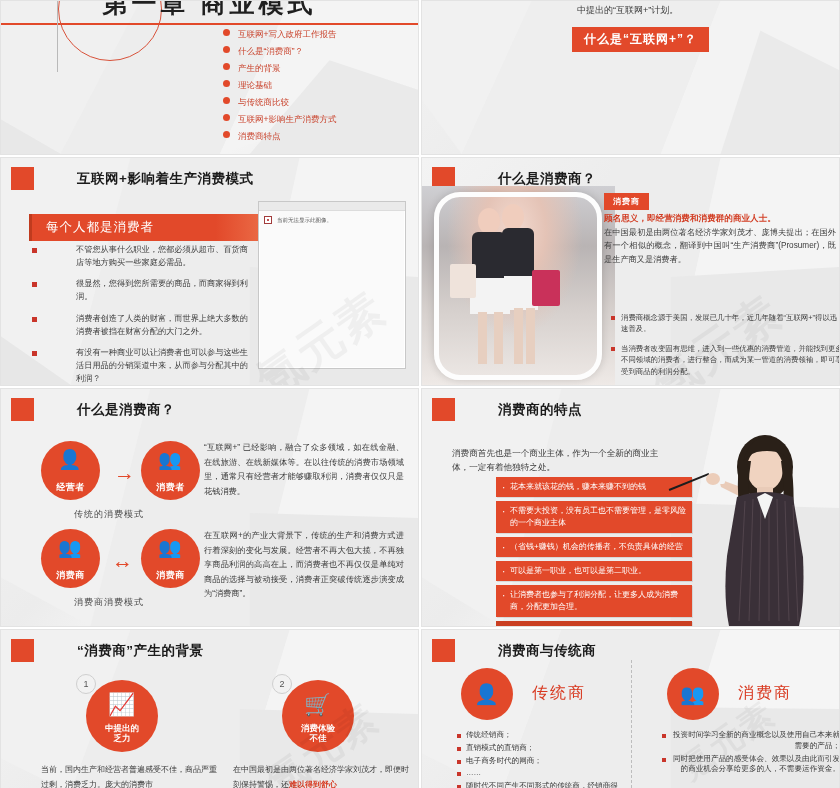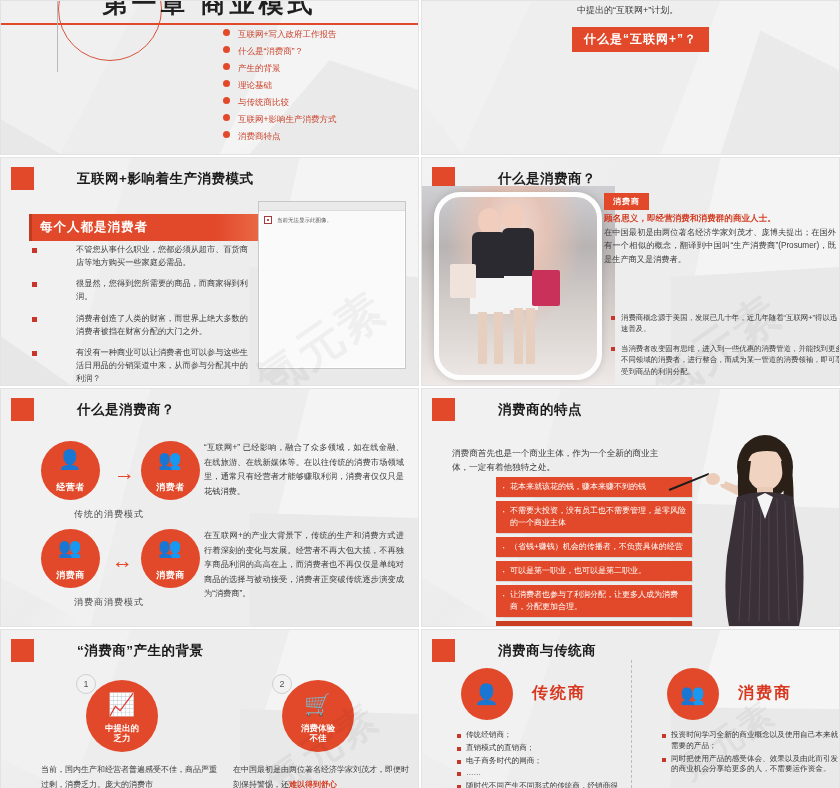--- a/index.html
+++ b/index.html
@@ -83,22 +83,22 @@
     position: absolute; left: 150px; top: 26px;
     background: #e2492a; color: #fff; font-size: 12px; font-weight: bold;
     padding: 4px 12px; letter-spacing: 1px; white-space: nowrap;
   }
   .s2 .p-body { left: 150px; top: 54px; width: 268px; text-align: justify; }
 
   
   .s3 .orangebar {
     position: absolute; left: 28px; top: 56px; width: 258px;
     background: linear-gradient(90deg,#e2492a 0%, #e2492a 72%, #ef7c55 100%);
-    color: #fff; font-size: 12.5px; font-weight: bold;
-    padding: 5px 8px; letter-spacing: 1px;
+    color: #fff; font-size: 12.5px; font-weight: normal;
+    padding: 5px 14px; letter-spacing: 1px;
     border-left: 3px solid #c03b1e;
   }
   .s3 ul.bl { position: absolute; left: 31px; top: 86px; width: 219px; }
   .s3 ul.bl li { list-style: none; display: flex; margin-bottom: 9px; }
   .s3 ul.bl .mk { width: 5px; height: 5px; background: #c9352a; margin: 4px 7px 0 0; flex: 0 0 auto; }
   .s3 ul.bl .tx { font-size: 8.2px; color: #3c3c3c; line-height: 1.55; margin-left: 32px; }
   .s3 .placeholder {
     position: absolute; left: 257px; top: 43px; width: 148px; height: 168px;
     background: #fafafa; border: 1px solid #c8c8c8;
     box-shadow: inset 0 0 0 1px #fff;
@@ -198,23 +198,23 @@
   }
   .s7 .ptxt { position: absolute; width: 176px; font-size: 8px; color: #3a3a3a; line-height: 1.9; }
   .s7 .ptxt .hl { color: #d8381f; font-weight: bold; }
 
   
   .s8 .vdiv { position: absolute; left: 209px; top: 30px; bottom: 0; border-left: 1px dashed #bdbdbd; }
   .s8 .bigball {
     position: absolute; width: 52px; height: 52px; border-radius: 50%; background: #e2492a;
     display: flex; align-items: center; justify-content: center; color: #fff; font-size: 20px;
   }
-  .s8 .bl-title { position: absolute; font-size: 16px; font-weight: bold; color: #d8381f; letter-spacing: 2px; }
+  .s8 .bl-title { position: absolute; font-size: 16px; font-weight: normal; color: #d8381f; letter-spacing: 2px; }
   .s8 ul.b8 { position: absolute; width: 175px; }
-  .s8 ul.b8 li { list-style: none; display: flex; margin-bottom: 2px; }
+  .s8 ul.b8 li { list-style: none; display: flex; margin-bottom: 2px; text-align: right; }
   .s8 ul.b8 .mk { width: 4px; height: 4px; background: #c9352a; margin: 4px 5px 0 0; flex: 0 0 auto; }
   .s8 ul.b8 .tx { font-size: 7.6px; color: #3a3a3a; line-height: 1.42; }
 </style>
 </head>
 <body>
 
 <div id="grid">
 
   <div class="slide s1">
     <div class="facets">

